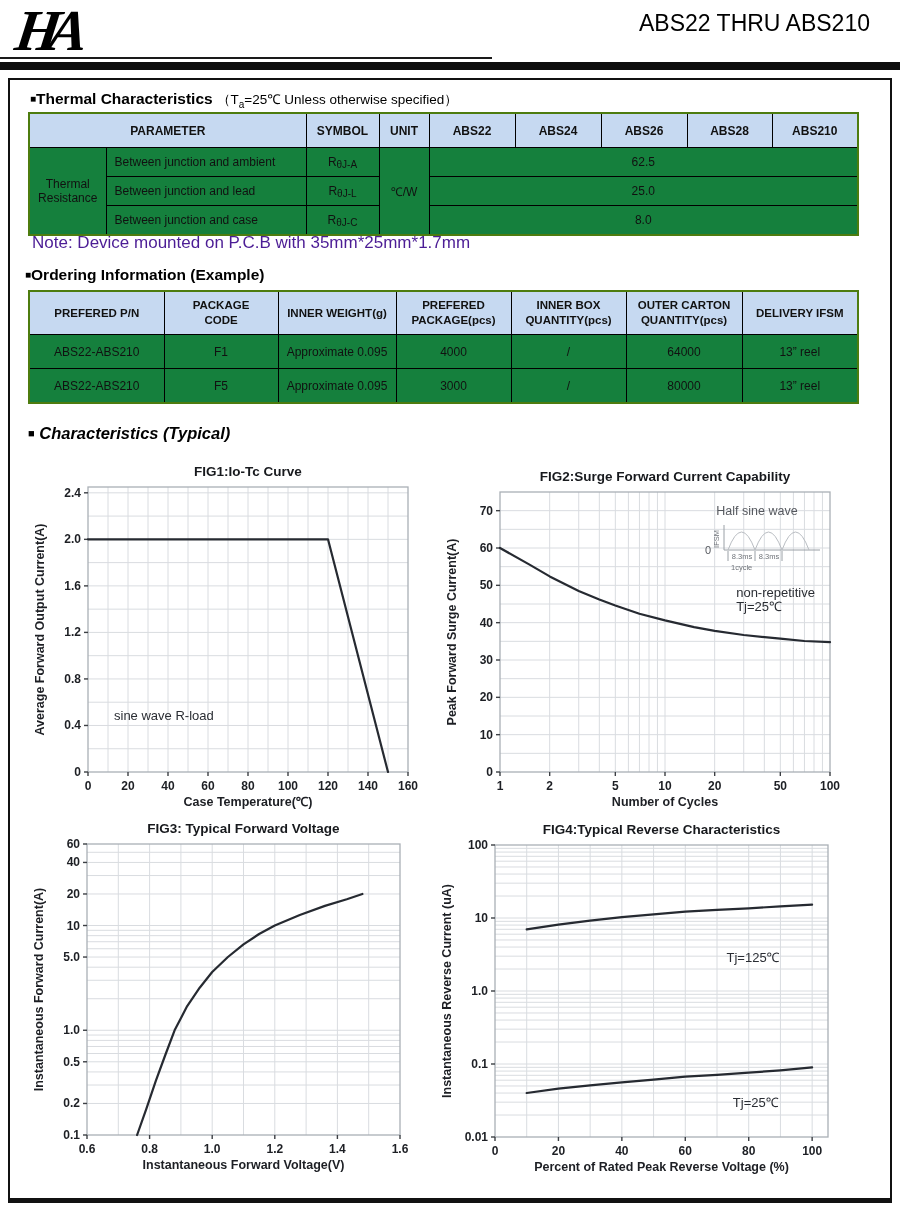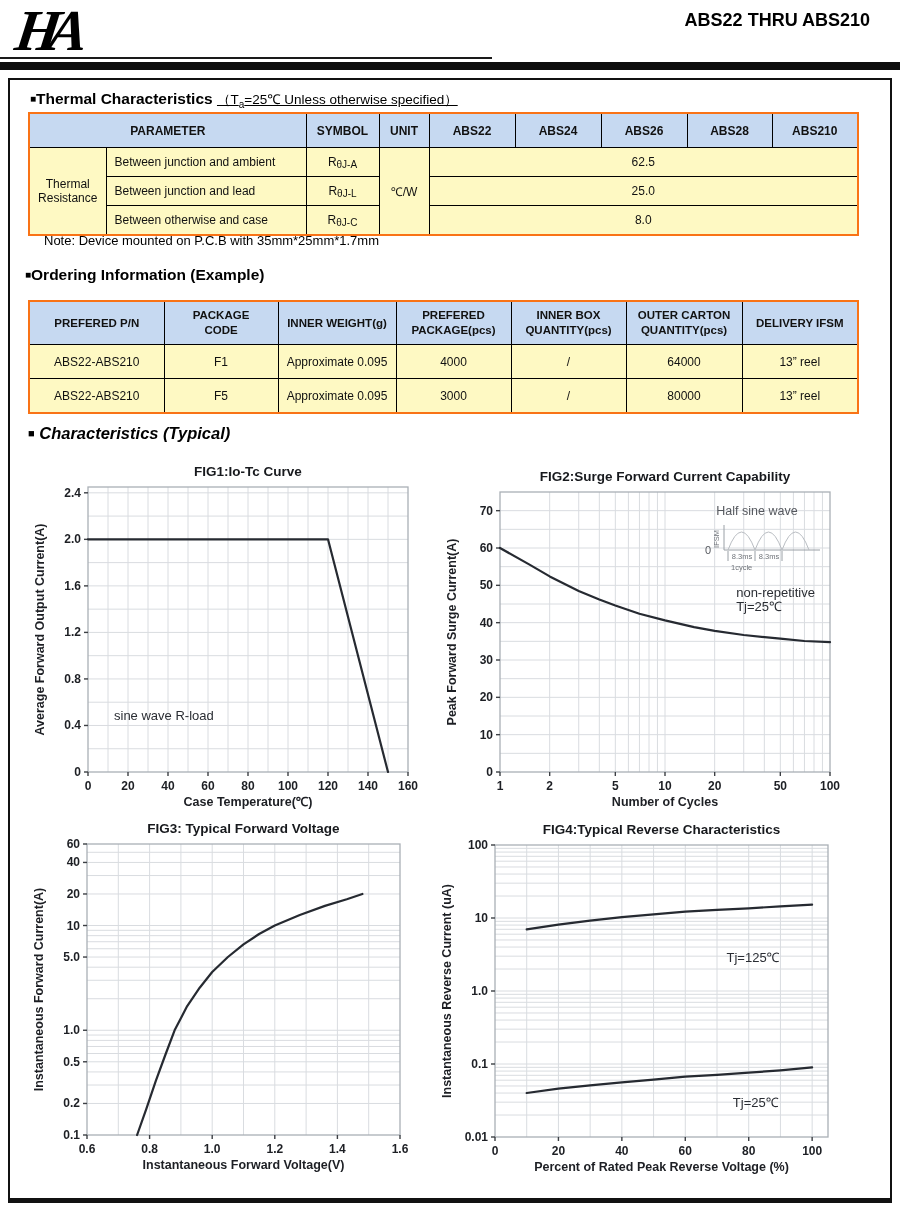--- a/index.html
+++ b/index.html
@@ -2,47 +2,47 @@
 <html><head>
 <meta charset="utf-8">
 <style>
   html,body{margin:0;padding:0;background:#fff;}
   .page{position:relative;width:900px;height:1206px;background:#fff;
         font-family:"Liberation Sans",sans-serif;color:#111;overflow:hidden;}
   
   .logo{position:absolute;left:16px;top:2px;font-family:"Liberation Serif",serif;
         font-weight:bold;font-style:italic;font-size:58px;letter-spacing:-12px;
         transform:skewX(-8deg);color:#000;line-height:1;}
-  .doc-title{position:absolute;right:30px;top:10px;margin:0;font-size:18px;font-weight:bold;color:#000;}
+  .doc-title{position:absolute;right:30px;top:10px;margin:0;font-size:23px;font-weight:normal;color:#000;}
   .rule-thin{position:absolute;left:0;top:57px;width:492px;height:2px;background:#1a1a1a;}
   .rule-thick{position:absolute;left:0;top:62px;width:900px;height:8px;background:#0d0d0d;}
   .content-box{position:absolute;left:8px;top:78px;width:880px;height:1118px;
                border:2px solid #111;border-bottom-width:5px;}
   
   .sec-h{position:absolute;margin:0;font-size:15.5px;font-weight:bold;color:#000;}
   .sec-h .bullet{font-size:10px;vertical-align:2px;}
-  .sec-h .cond{font-weight:normal;font-size:13.5px;text-decoration:underline;}
+  .sec-h .cond{font-weight:normal;font-size:13.5px;}
   .sec-h .cond sub{font-size:10px;}
   #h-thermal{left:30px;top:90px;}
   #h-ordering{left:25px;top:266px;}
   #h-char{left:28px;top:424px;font-size:16.5px;font-style:italic;}
   #h-char .bullet{font-size:11px;}
   
   table.dtable{position:absolute;border-collapse:collapse;table-layout:fixed;
-               border:2px solid #f97316;background:#fef9c3;}
+               border:2px solid #4d7c0f;background:#15803d;}
   .dtable th,.dtable td{border:1px solid #000;text-align:center;vertical-align:middle;
                padding:0 2px;overflow:hidden;}
   .dtable th{background:#c6d9f1;font-weight:bold;}
   #tbl-thermal{left:28px;top:112px;width:829px;font-size:12px;}
   #tbl-thermal th{font-size:12px;height:33px;}
   #tbl-thermal td{height:28px;}
   #tbl-thermal td.pleft{text-align:left;padding-left:8px;}
   .sub{font-size:10px;vertical-align:-2px;}
-  .note{position:absolute;left:44px;top:233px;font-size:13px;color:#000000;}
-  #tbl-order{left:28px;top:300px;width:829px;font-size:12px;padding-left:28px;}
+  .note{position:absolute;left:32px;top:233px;font-size:17px;color:#4c1d95;}
+  #tbl-order{left:28px;top:290px;width:829px;font-size:12px;padding-left:28px;}
   #tbl-order th{font-size:11.5px;height:42px;line-height:1.3;white-space:pre-line;}
   #tbl-order td{height:33px;}
   
   figure.chart{position:absolute;margin:0;padding:0;}
   #chart0{left:30px;top:460px;width:396px;height:358px;}
   #chart1{left:442px;top:465px;width:406px;height:353px;}
   #chart2{left:29px;top:817px;width:389px;height:364px;}
   #chart3{left:437px;top:818px;width:409px;height:365px;}
   svg text{font-family:"Liberation Sans",sans-serif;}
   .grid{stroke:#d9dce0;stroke-width:1;}
@@ -105,21 +105,21 @@
       <td><span>R</span><span class="sub">θJ-A</span></td>
       <td rowspan="3">℃/W</td>
       <td colspan="5">62.5</td>
     </tr>
     <tr>
       <td class="pleft">Between junction and lead</td>
       <td><span>R</span><span class="sub">θJ-L</span></td>
       <td colspan="5">25.0</td>
     </tr>
     <tr>
-      <td class="pleft">Between otherwise and case</td>
+      <td class="pleft">Between junction and case</td>
       <td><span>R</span><span class="sub">θJ-C</span></td>
       <td colspan="5">8.0</td>
     </tr>
   </tbody>
     </table>
   <p class="note" style="margin:0">Note: Device mounted on P.C.B with 35mm*25mm*1.7mm</p>
 
   <h2 class="sec-h" id="h-ordering"><span class="bullet">■</span><span>Ordering Information (Example)</span></h2>
 
   <table class="dtable" id="tbl-order">

